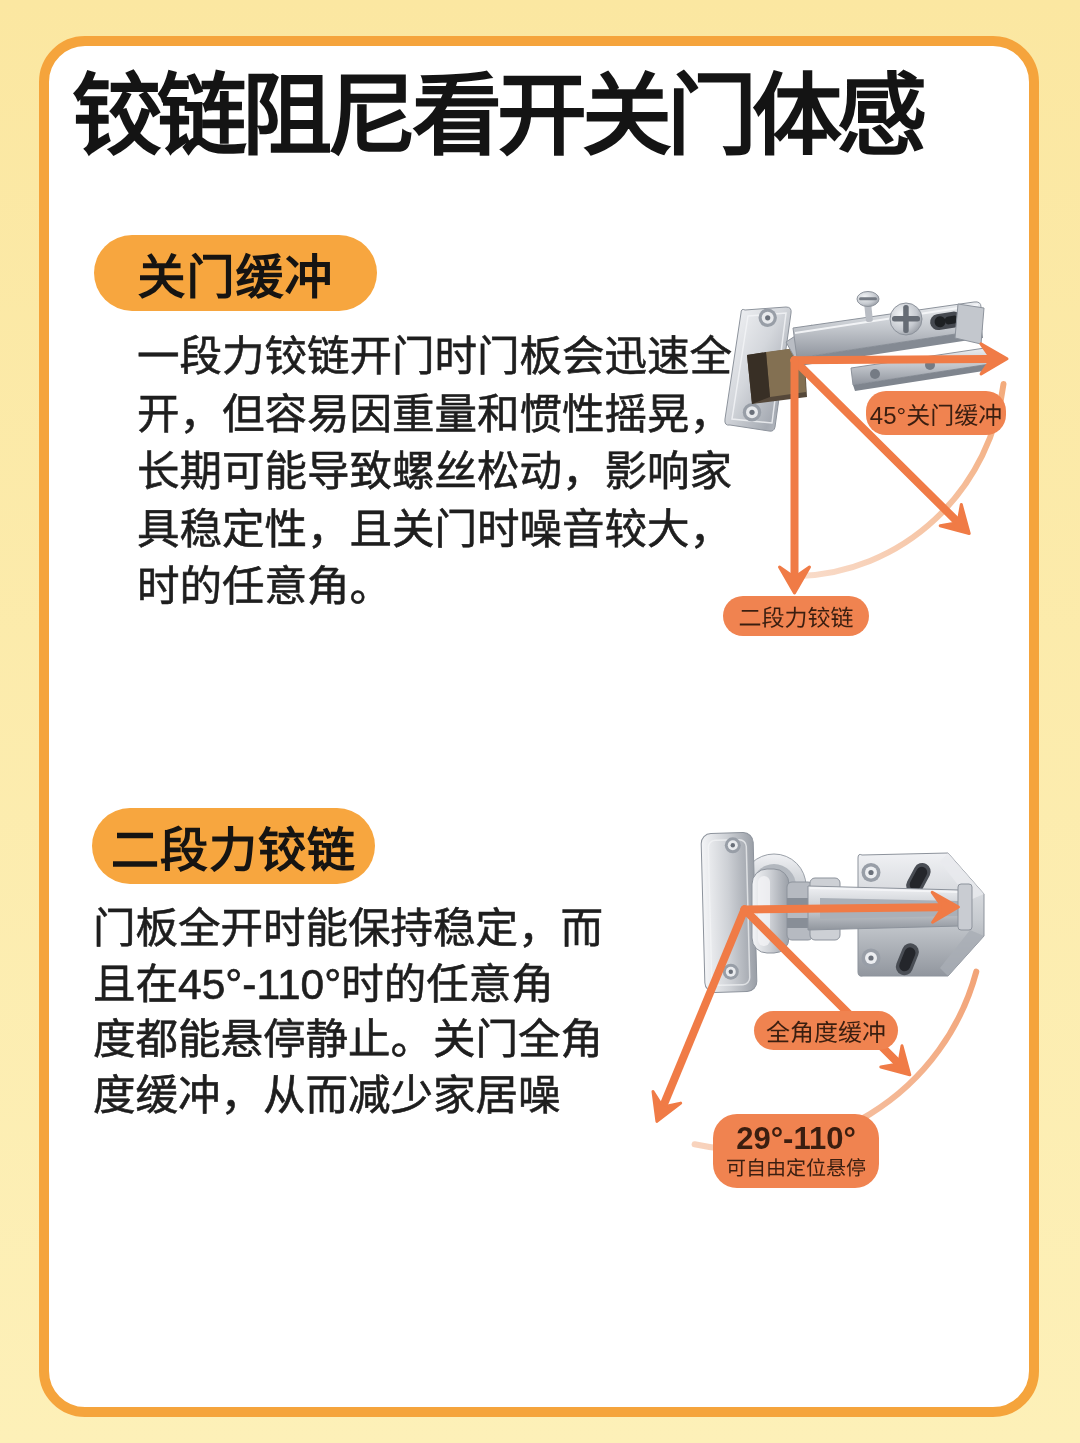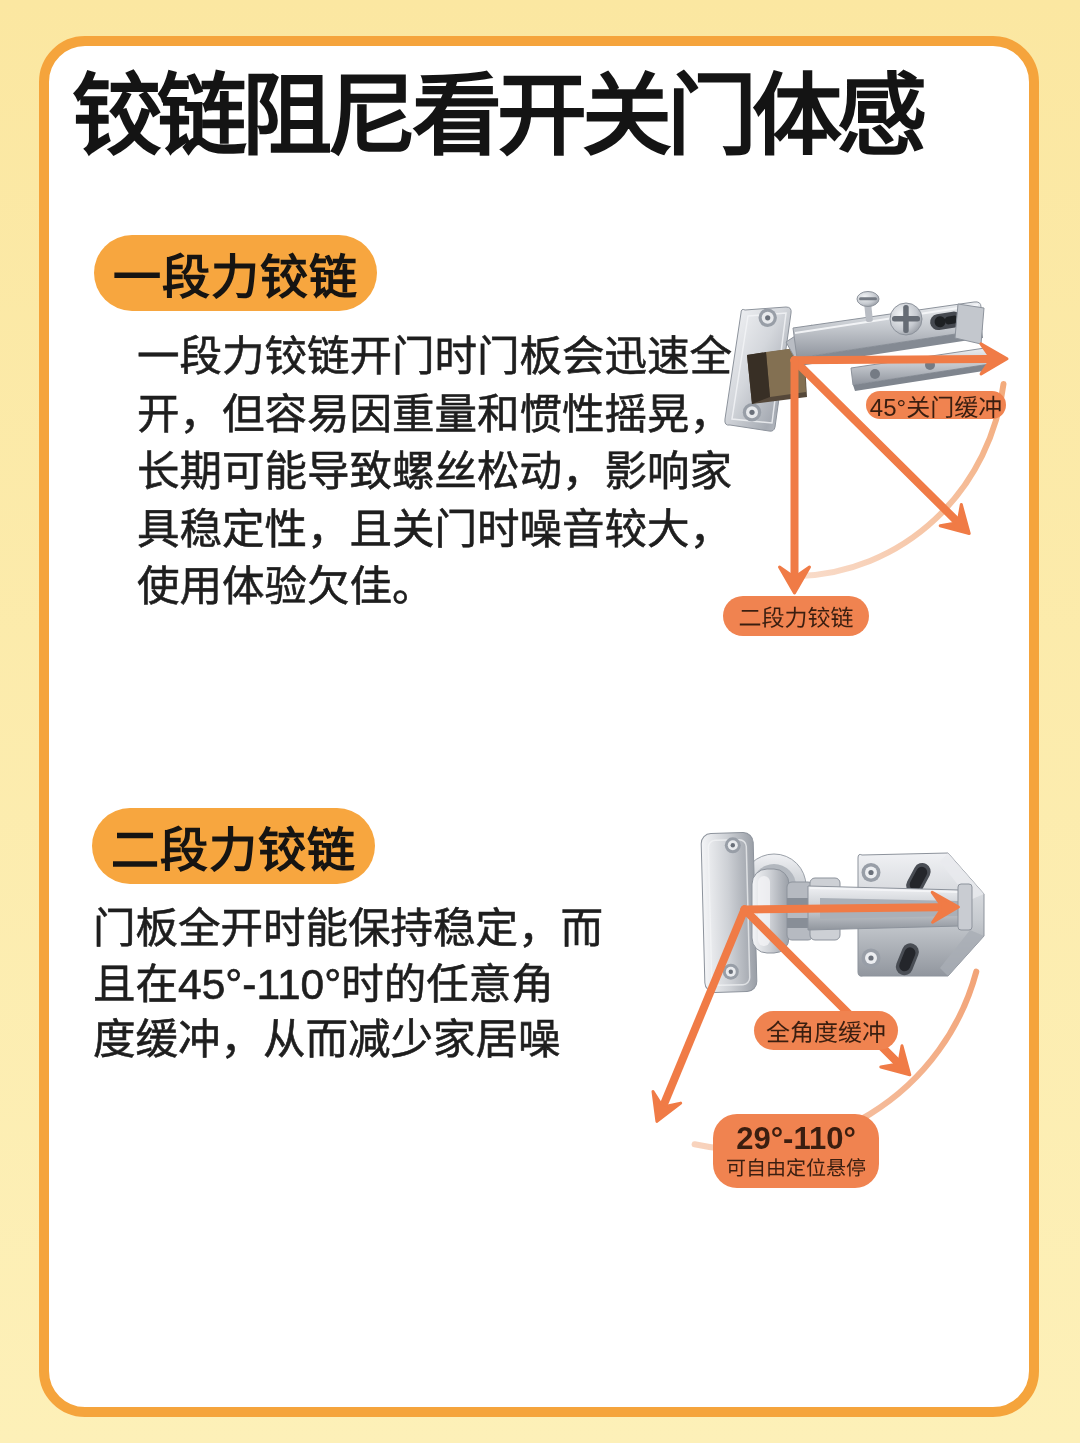--- a/index.html
+++ b/index.html
@@ -35,47 +35,47 @@
   .para-2 .line { line-height:55.5px; white-space:nowrap; }
   .illus { position:absolute; }
   .illus-1 { left:651px; top:234px; width:340px; height:380px; }
   .illus-2 { left:591px; top:774px; width:400px; height:400px; }
   .illus svg { position:absolute; left:0; top:0; }
   .tag {
     position:absolute; background:var(--callout-bg,#F08350); color:var(--callout-text,#3A1E10);
     display:flex; align-items:center; justify-content:center;
     font-weight:500; white-space:nowrap;
   }
-  .tag-1a { left:166px; top:111px; width:140px; height:28px; border-radius:20px; font-size:24px; }
+  .tag-1a { left:166px; top:111px; width:140px; height:44px; border-radius:20px; font-size:24px; }
   .tag-1b { left:23px;  top:316px; width:146px; height:40px; border-radius:20px; font-size:23px; }
   .tag-2a { left:114px; top:191px; width:144px; height:39px; border-radius:20px; font-size:24px; }
   .tag-2b { left:73px;  top:294px; width:166px; height:74px; border-radius:24px; flex-direction:column; line-height:1.12; }
   .tag-2b .big { font-size:31px; font-weight:700; }
   .tag-2b .small { font-size:20px; }
   .shaft { stroke:var(--arrow,#F0824E); stroke-width:8; stroke-linecap:round; fill:none; }
   .head  { fill:var(--arrow,#F0824E); stroke:var(--arrow,#F0824E); stroke-width:3; stroke-linejoin:round; }
   .arc1  { stroke:url(#arcg1); stroke-width:6; fill:none; stroke-linecap:round; }
   .arc2  { stroke:url(#arcg2); stroke-width:6; fill:none; stroke-linecap:round; }
   .metal-stroke { stroke:#8d939c; stroke-width:1; }
 </style>
 </head>
 <body>
 
 <div class="card">
   <h1 class="title">铰链阻尼看开关门体感</h1>
 
   <div class="badge badge-1">
-    <span>一段力铰链</span>
+    <span>关门缓冲</span>
   </div>
   <div class="para para-1">
     <div class="line">一段力铰链开门时门板会迅速全</div>
     <div class="line">开，但容易因重量和惯性摇晃，</div>
     <div class="line">长期可能导致螺丝松动，影响家</div>
     <div class="line">具稳定性，且关门时噪音较大，</div>
-    <div class="line">使用体验欠佳。</div>
+    <div class="line">时的任意角。</div>
   </div>
 
   <div class="illus illus-1">
     <svg width="340" height="380" viewBox="0 0 340 380">
       <defs>
         <linearGradient id="metalA" x1="0" y1="0" x2="1" y2="1">
           <stop offset="0" stop-color="#f6f7f9"></stop>
             <stop offset="0.45" stop-color="#d4d7dc"></stop>
           <stop offset="0.8" stop-color="#a6abb3"></stop>
             <stop offset="1" stop-color="#c4c8ce"></stop>
@@ -157,20 +157,21 @@
     <div class="tag tag-1a">45°关门缓冲</div>
     <div class="tag tag-1b">二段力铰链</div>
   </div>
 
   <div class="badge badge-2">
     <span>二段力铰链</span>
   </div>
   <div class="para para-2">
     <div class="line">门板全开时能保持稳定，而</div>
     <div class="line">且在45°-110°时的任意角</div>
+    <div class="line">度都能悬停静止。关门全角</div>
     <div class="line">度缓冲，从而减少家居噪</div>
   </div>
 
   <div class="illus illus-2">
     <svg width="400" height="400" viewBox="0 0 400 400">
       <defs>
         <linearGradient id="arcg2" x1="336" y1="152" x2="55" y2="324" gradientUnits="userSpaceOnUse">
           <stop offset="0" stop-color="#F2A478"></stop>
             <stop offset="1" stop-color="#F8D3BD"></stop>
         </linearGradient>

